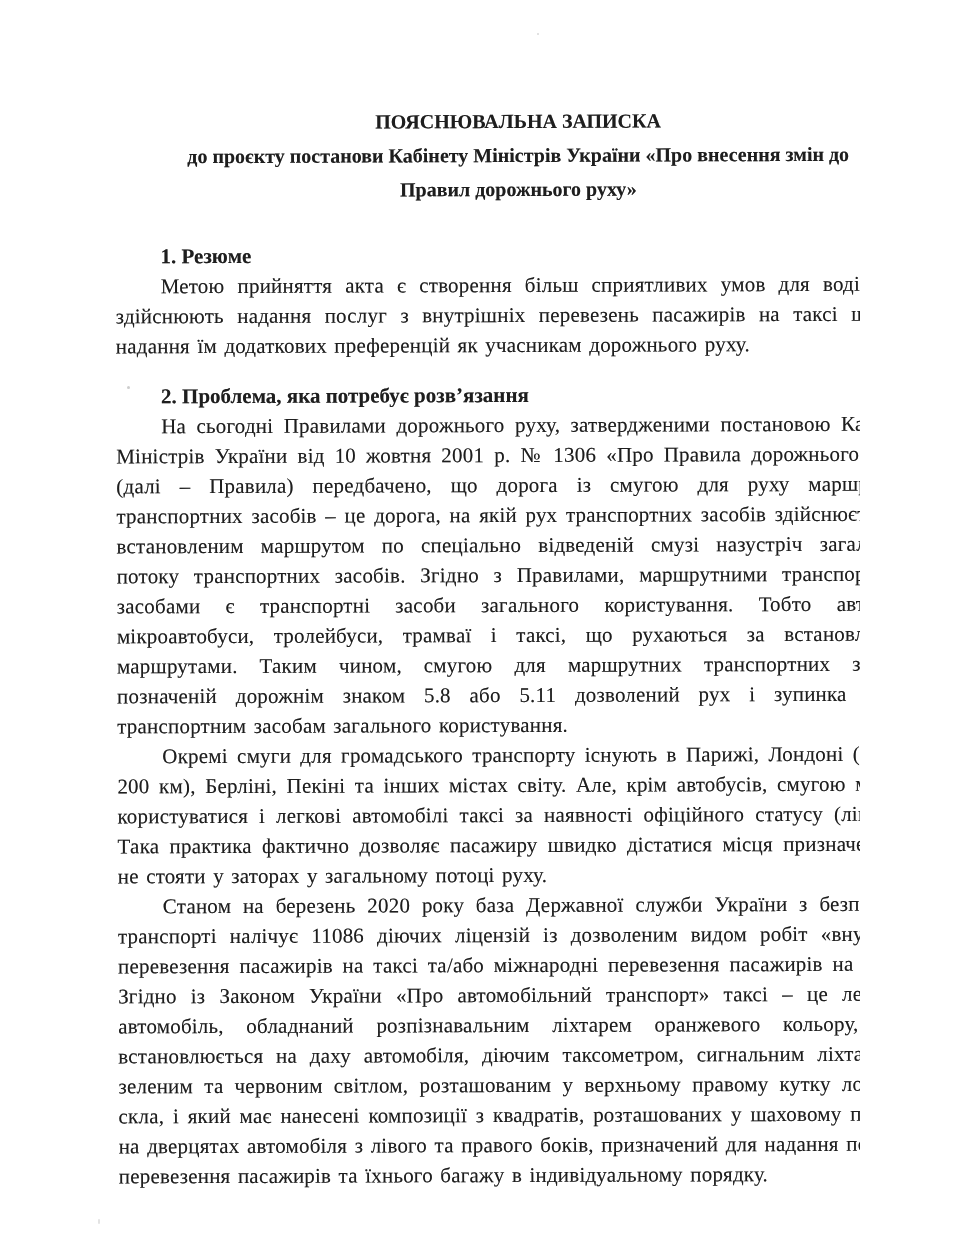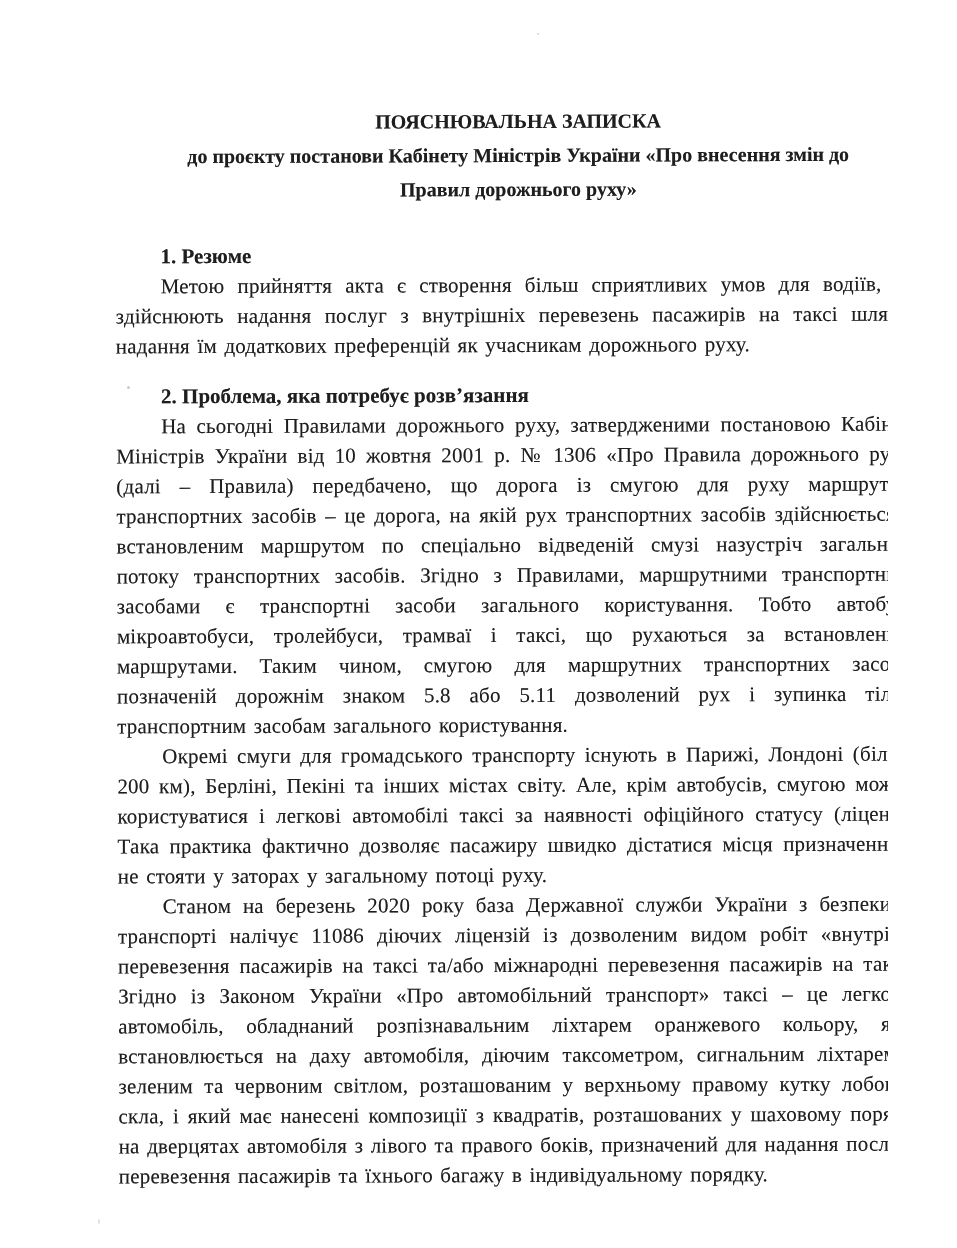--- a/index.html
+++ b/index.html
@@ -9,21 +9,20 @@
     background: #ffffff;
   }
   .page {
     position: relative;
     width: 860px;
     height: 1248px;
     background: #ffffff;
     overflow: hidden;
     font-family: "Liberation Serif", "DejaVu Serif", serif;
     color: #1e1e1e;
-    padding-left: 28px;
   }
   .content {
     position: absolute;
     left: 115px;
     top: 104px;
     width: 806px;
     transform: rotate(-0.2deg);
     transform-origin: 50% 0;
     text-shadow: 0 0 0.6px rgba(25, 25, 25, 0.45);
   }

